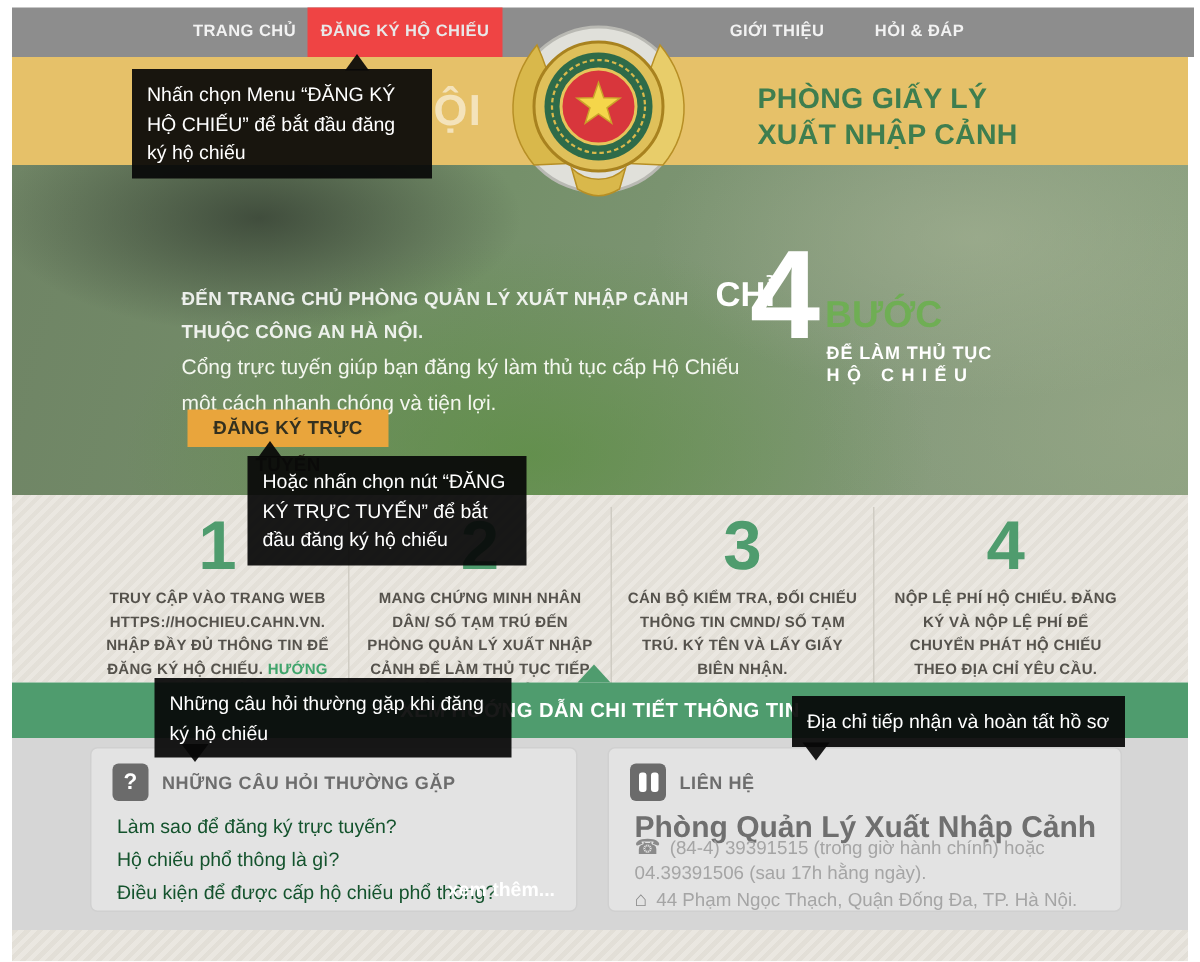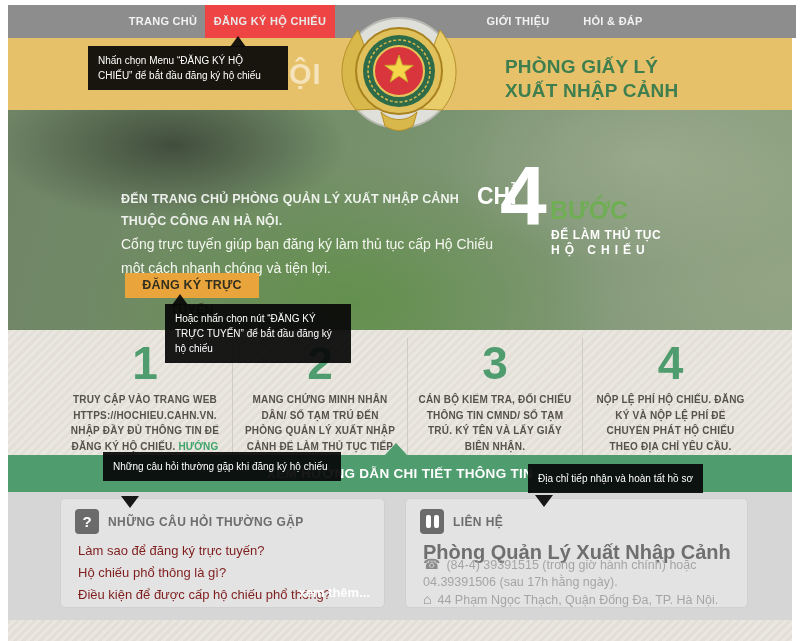--- a/index.html
+++ b/index.html
@@ -72,35 +72,35 @@
   .bottom { position:absolute; left:8px; top:492px; width:784px; height:128px; background:#d6d6d6; }
   .card { position:absolute; top:6px; height:110px; background:#e3e3e3; border:1px solid #d0d0d0; border-radius:5px; }
   .card-faq { left:52px; width:325px; }
   .card-contact { left:397px; width:343px; }
   .card-head { position:absolute; left:14px; top:10px; display:flex; align-items:center; }
   .sq-icon { width:24px; height:25px; background:#6b6b6b; border-radius:4px; color:#ffffff;
              text-align:center; line-height:25px; font-weight:bold; font-size:15px; margin-right:9px; }
   .book-bars { display:flex; gap:3px; justify-content:center; align-items:center; height:25px; }
   .book-bars span { display:block; width:5px; height:13px; background:#ffffff; border-radius:2px; }
   .card-title { font-size:12px; font-weight:bold; color:#6d6d6d; letter-spacing:.4px; }
-  .faq-q { position:absolute; left:17px; color:#7f1d1d; font-size:13px; cursor:pointer; }
+  .faq-q { position:absolute; left:17px; color:#14532d; font-size:13px; cursor:pointer; }
   .faq-more { position:absolute; right:14px; bottom:7px; color:#ffffff; font-size:13px; font-weight:bold; cursor:pointer; }
   .contact-org { position:absolute; left:17px; top:42px; color:#6f6f6f; font-size:20px; font-weight:bold; }
   .contact-row { position:absolute; left:17px; color:#a5a5a5; font-size:12.5px; line-height:17px; }
   .row-icon { color:#8a8a8a; margin-right:6px; font-size:14px; }
   .contact-phone { top:57px; width:310px; }
   .contact-addr { top:92px; }
 
   
   .footer { position:absolute; left:8px; top:620px; width:784px; height:21px;
             background-color:#e9e6df;
             background-image:repeating-linear-gradient(135deg, rgba(120,110,90,0.06) 0 3px, rgba(255,255,255,0.05) 3px 6px); }
 
   
-  .tip { position:absolute; background:rgba(8,8,8,0.93); color:#ffffff; font-size:10px;
+  .tip { position:absolute; background:rgba(8,8,8,0.93); color:#ffffff; font-size:13px;
          line-height:1.5; padding:7px 10px; z-index:20; }
   .tip-arrow-up, .tip-arrow-down { position:absolute; width:0; height:0; z-index:20; }
   .tip-arrow-up { border-left:8px solid transparent; border-right:8px solid transparent;
                   border-bottom:11px solid rgba(8,8,8,0.93); }
   .tip-arrow-down { border-left:9px solid transparent; border-right:9px solid transparent;
                     border-top:12px solid rgba(8,8,8,0.93); }
   .tip-menu   { left:88px;  top:46px;  width:200px; }
   .tip-button { left:165px; top:304px; width:186px; }
   .tip-faq    { left:103px; top:452px; width:238px; }
   .tip-addr   { left:528px; top:464px; white-space:nowrap; }

